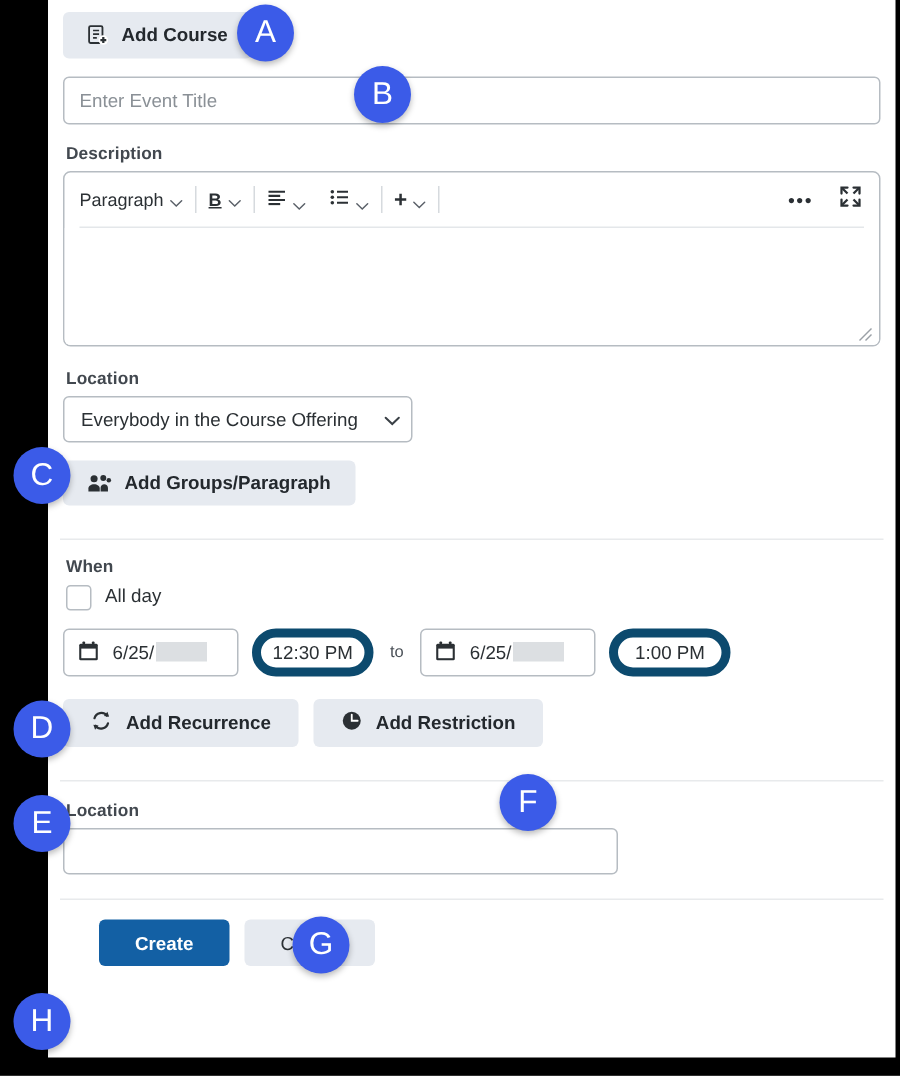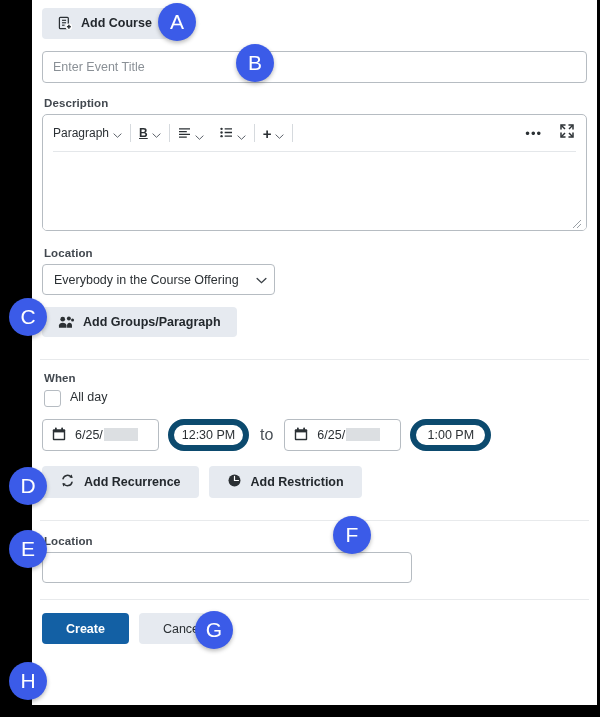--- a/index.html
+++ b/index.html
@@ -148,21 +148,21 @@
     margin-left: 1px;
   }
   .time-field {
     display: flex; align-items: center; justify-content: center;
     width: 81px; height: 32px;
     border: 6px solid #0c4a6e; border-radius: 16px;
     background: #fff;
     font-size: 12.5px; color: #2b3034;
     cursor: pointer;
   }
-  .to-label { font-size: 16px; color: #4a5057; padding: 0 2px; }
+  .to-label { font-size: 11px; color: #4a5057; padding: 0 2px; }
 
   .rec-row { display: flex; gap: 10px; padding: 15px 0 0 10px; }
   .btn-soft-wide {
     display: inline-flex; align-items: center; gap: 9px;
     background: #e6eaf0; border: none; border-radius: 4px;
     height: 32px; padding: 0 18px;
     font-size: 12.5px; font-weight: 700; color: #23282d;
     font-family: "Liberation Sans", sans-serif;
     cursor: pointer;
   }
@@ -181,20 +181,21 @@
   
   .footer { display: flex; gap: 10px; padding: 13px 0 0 10px; }
   .btn-primary {
     height: 31px; padding: 0 24px;
     background: #1360a4;
     color: #ffffff;
     border: none; border-radius: 4px;
     font-size: 12.5px; font-weight: 700;
     font-family: "Liberation Sans", sans-serif;
     cursor: pointer;
+    margin-left: 24px;
   }
   .btn-secondary {
     height: 31px; padding: 0 24px;
     background: #e6eaf0;
     color: #2b3034;
     border: none; border-radius: 4px;
     font-size: 12.5px;
     font-family: "Liberation Sans", sans-serif;
     cursor: pointer;
   }

